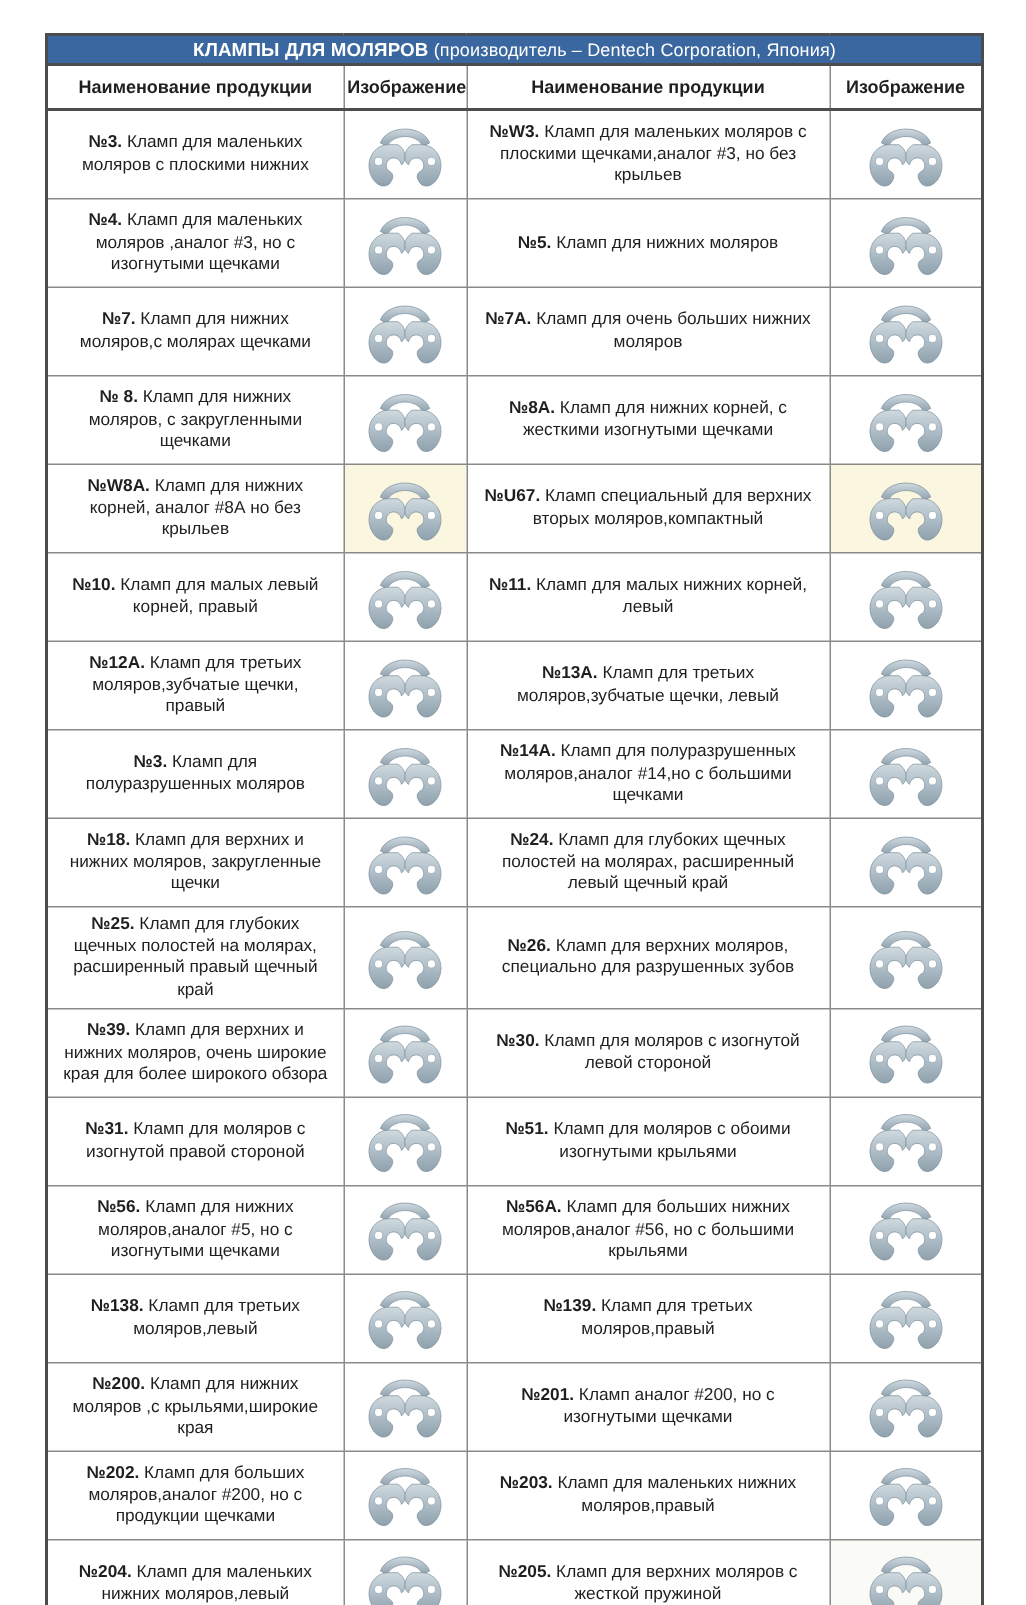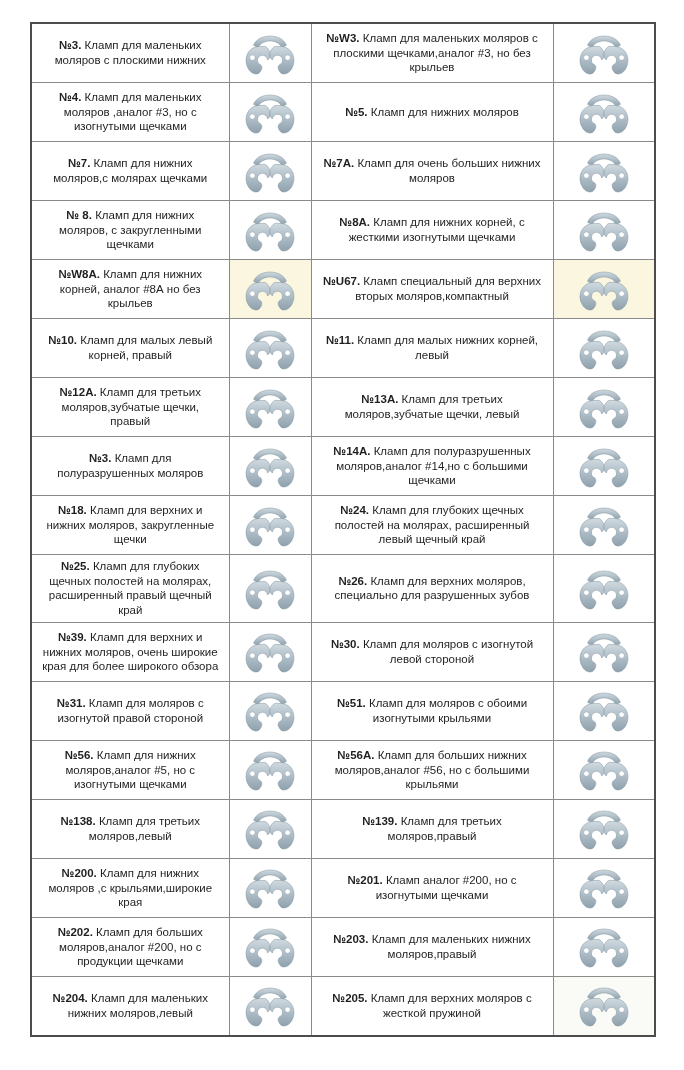--- a/index.html
+++ b/index.html
@@ -41,20 +41,31 @@
 
 <div class="sheet">
   <table class="catalog">
     <colgroup>
       <col style="width:198px">
         <col style="width:82px">
         <col style="width:242px">
         <col style="width:102px">
     </colgroup>
     <thead>
+      <tr class="title-row">
+        <th colspan="4">
+          <span class="title-main">КЛАМПЫ ДЛЯ МОЛЯРОВ</span><span class="title-suffix"> (производитель – Dentech Corporation, Япония)</span>
+        </th>
+      </tr>
+      <tr class="cols">
+        <th>Наименование продукции</th>
+        <th>Изображение</th>
+        <th>Наименование продукции</th>
+        <th>Изображение</th>
+      </tr>
     </thead>
     <tbody id="rows">
         <tr>
     <td class="name">
       <span class="num">№3.</span>
       <span class="desc"> Кламп для маленьких моляров с плоскими нижних</span>
     </td>
     <td class="img">
       <svg class="clamp" viewBox="0 0 100 80" xmlns="http://www.w3.org/2000/svg">
         <defs>

